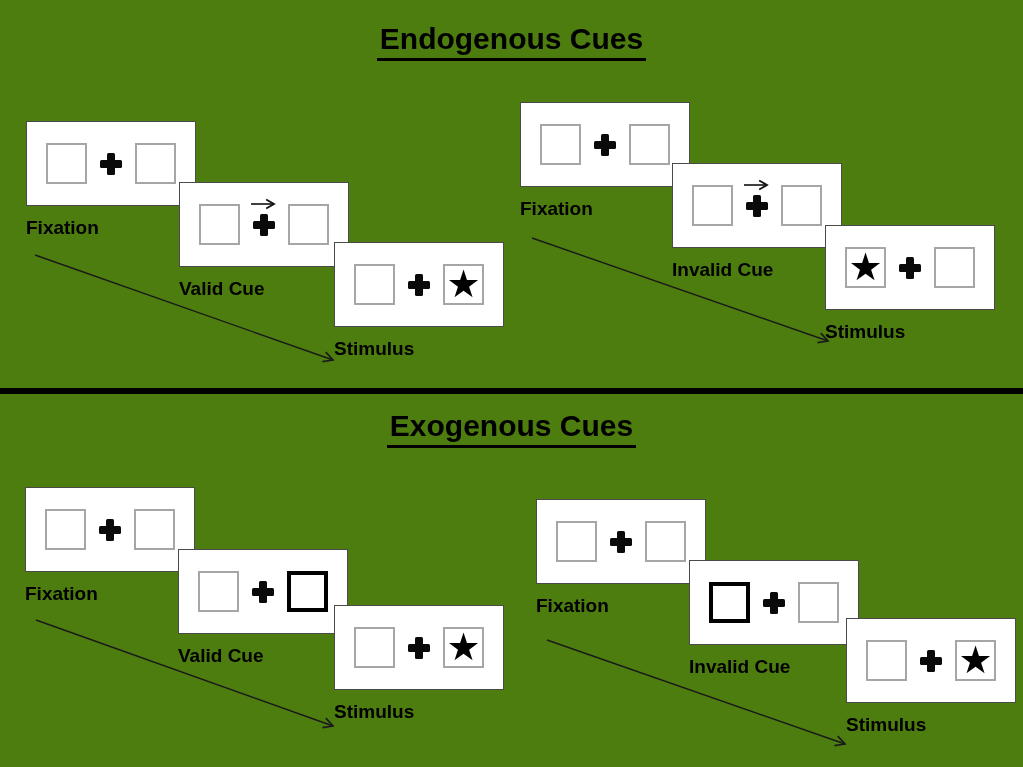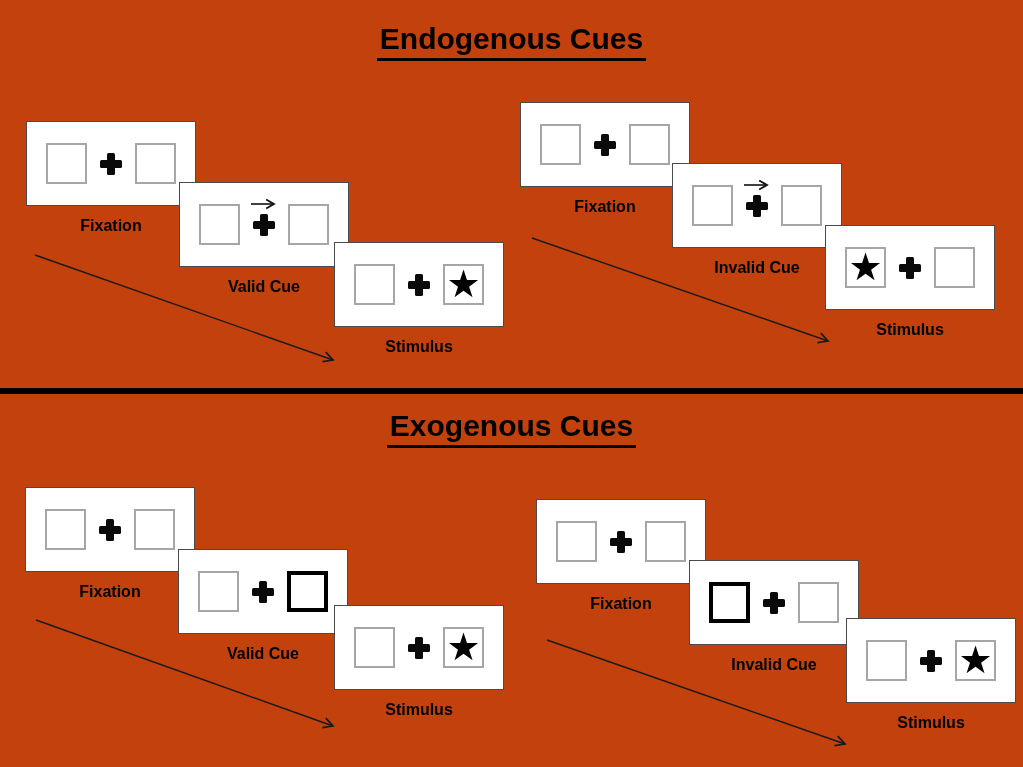--- a/index.html
+++ b/index.html
@@ -1,18 +1,18 @@
 <!DOCTYPE html>
 <html><head>
 <meta charset="utf-8">
 <style>
   html,body { margin:0; padding:0; background:#fff; }
   #canvas {
     position:relative; width:1023px; height:767px;
-    background:#c2410c; overflow:hidden;
+    background:#4d7c0f; overflow:hidden;
     font-family:"Liberation Sans", sans-serif;
   }
   .title {
     position:absolute; left:0; width:100%; text-align:center;
     font-weight:bold; font-size:30px; color:#000; letter-spacing:0px;
   }
   .title span { display:inline-block; border-bottom:3px solid #000; padding:0 3px 2px 3px; }
   .divider { position:absolute; left:0; width:1023px; height:6px; background:#000; }
 
   .pw { position:absolute; }
@@ -35,21 +35,21 @@
   .mid::before {
     content:""; position:absolute; left:0; top:7px; width:22px; height:8px;
     background:#0a0a0a; border-radius:1.5px;
   }
   .mid::after {
     content:""; position:absolute; left:7px; top:0; width:8px; height:22px;
     background:#0a0a0a; border-radius:1.5px;
   }
   .cue-arrow { position:absolute; left:-3px; top:-16px; }
   .label {
-    margin-top:11px; text-align:center; font-weight:bold; font-size:16px; color:#000;
+    margin-top:11px; font-weight:bold; font-size:19px; color:#000;
     white-space:nowrap;
   }
   .arrow-svg { position:absolute; z-index:0; }
 </style>
 </head>
 <body>
 
 <div id="canvas">
 
   <div class="title" style="top:22px;">

